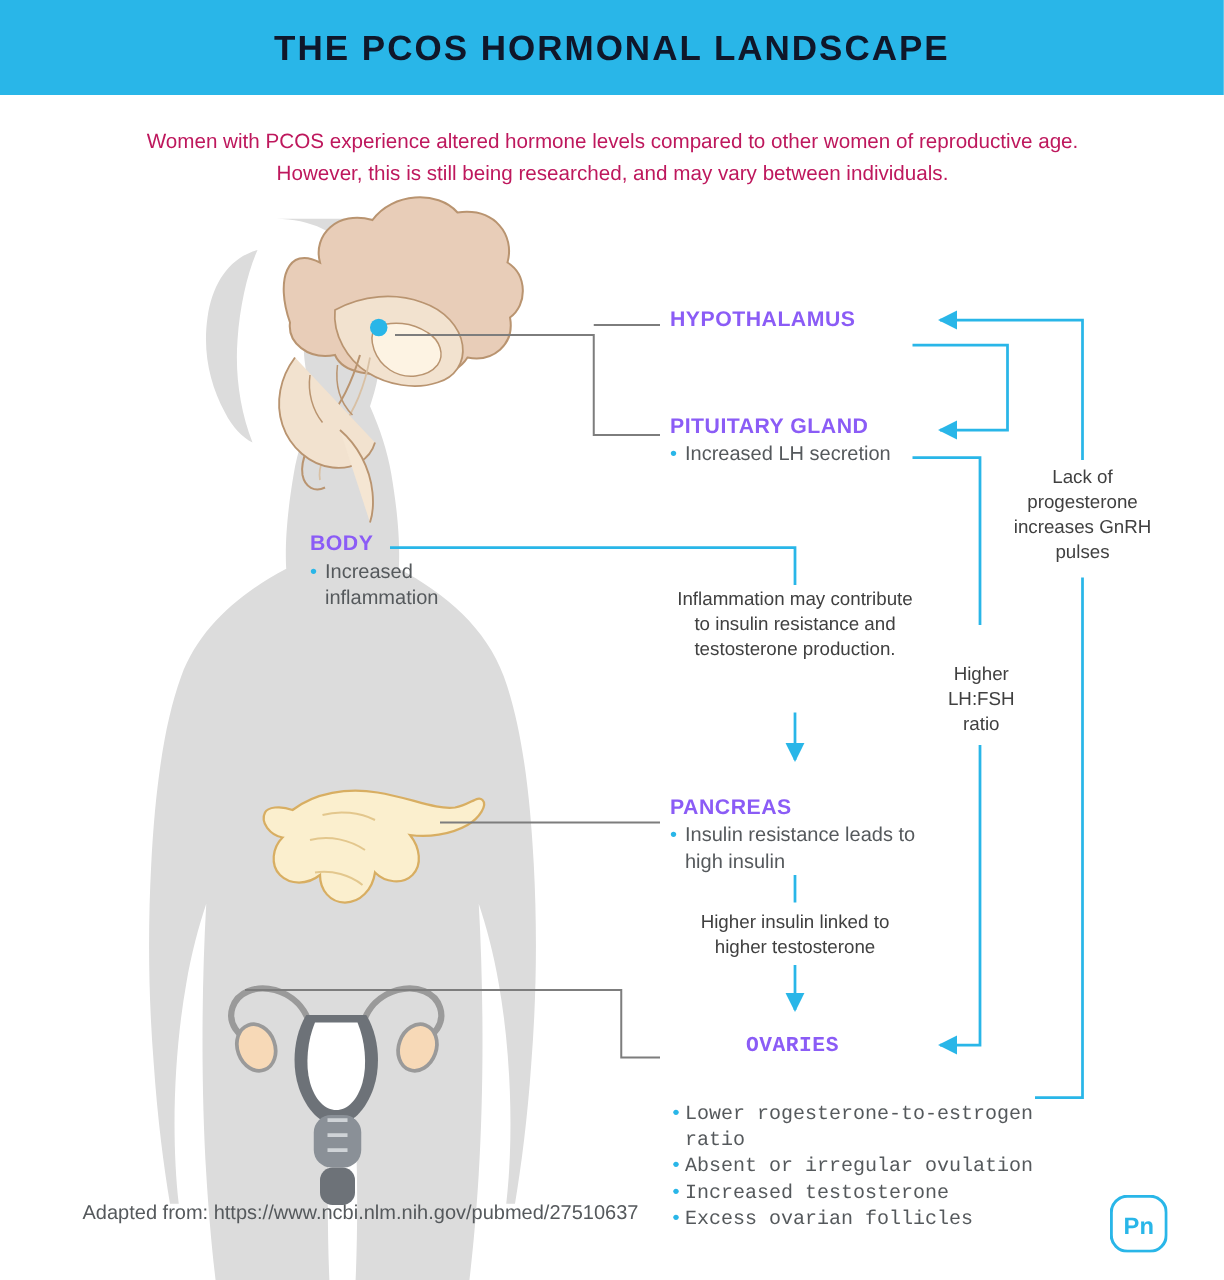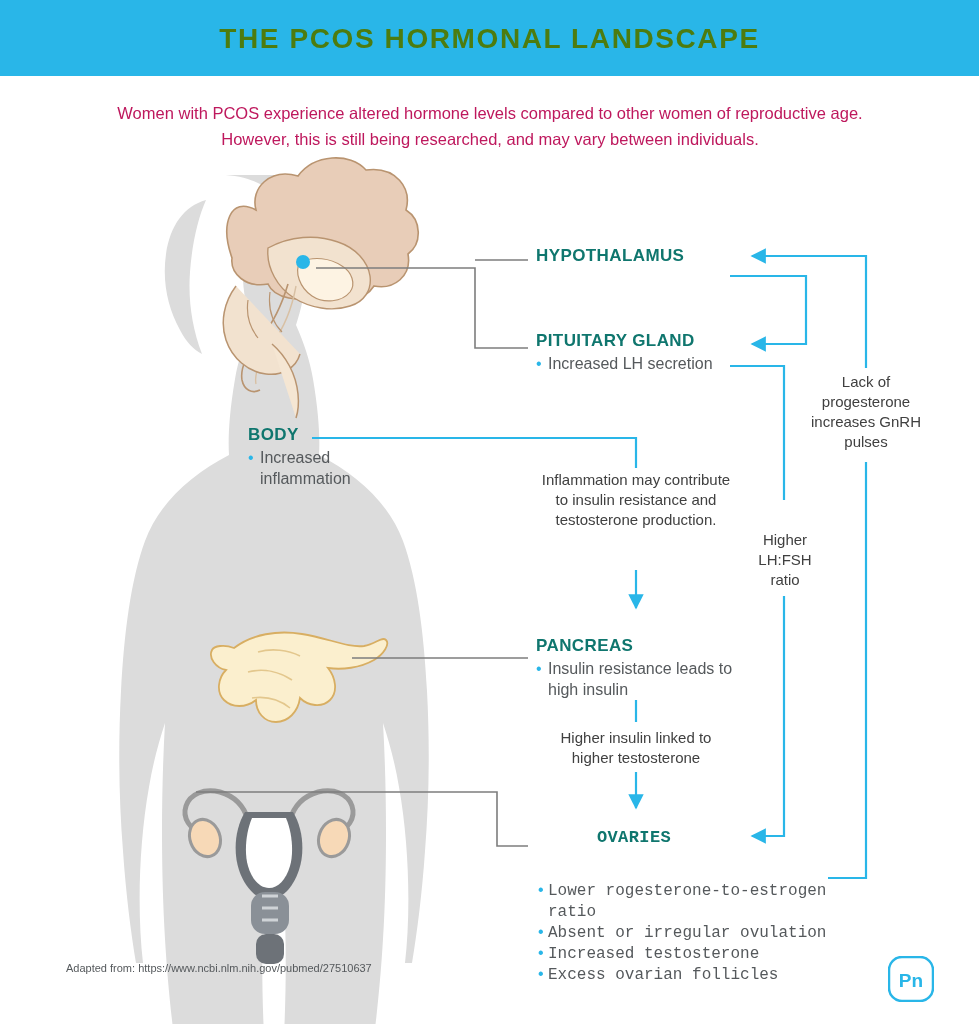--- a/index.html
+++ b/index.html
@@ -28,21 +28,21 @@
     left: 0; top: 0;
     width: 979px;
     height: 76px;
     background: #29b6e8;
   }
   .header-title {
     position: absolute;
     left: 0; top: 23px;
     width: 979px;
     text-align: center;
-    color: #4d7c0f;
+    color: #0f172a;
     font-size: 28px;
     font-weight: bold;
     letter-spacing: 1.6px;
   }
 
   
   .intro {
     position: absolute;
     left: 70px;
     top: 100px;
@@ -61,21 +61,21 @@
     height: 1024px;
   }
 
   
   .node {
     position: absolute;
   }
   .node-title {
     font-size: 17px;
     font-weight: bold;
-    color: #0f766e;
+    color: #8b5cf6;
     letter-spacing: 0.4px;
     white-space: nowrap;
   }
   .node-list {
     margin: 2px 0 0 0;
     padding: 0;
     list-style: none;
   }
   .node-list li {
     font-size: 16px;
@@ -98,21 +98,21 @@
     font-size: 15px;
     line-height: 20px;
     text-align: center;
   }
 
   
   .source {
     position: absolute;
     left: 66px;
     top: 962px;
-    font-size: 11px;
+    font-size: 16px;
     color: #55595c;
   }
   .logo {
     position: absolute;
     left: 888px;
     top: 956px;
     width: 46px;
     height: 46px;
   }
 </style>

